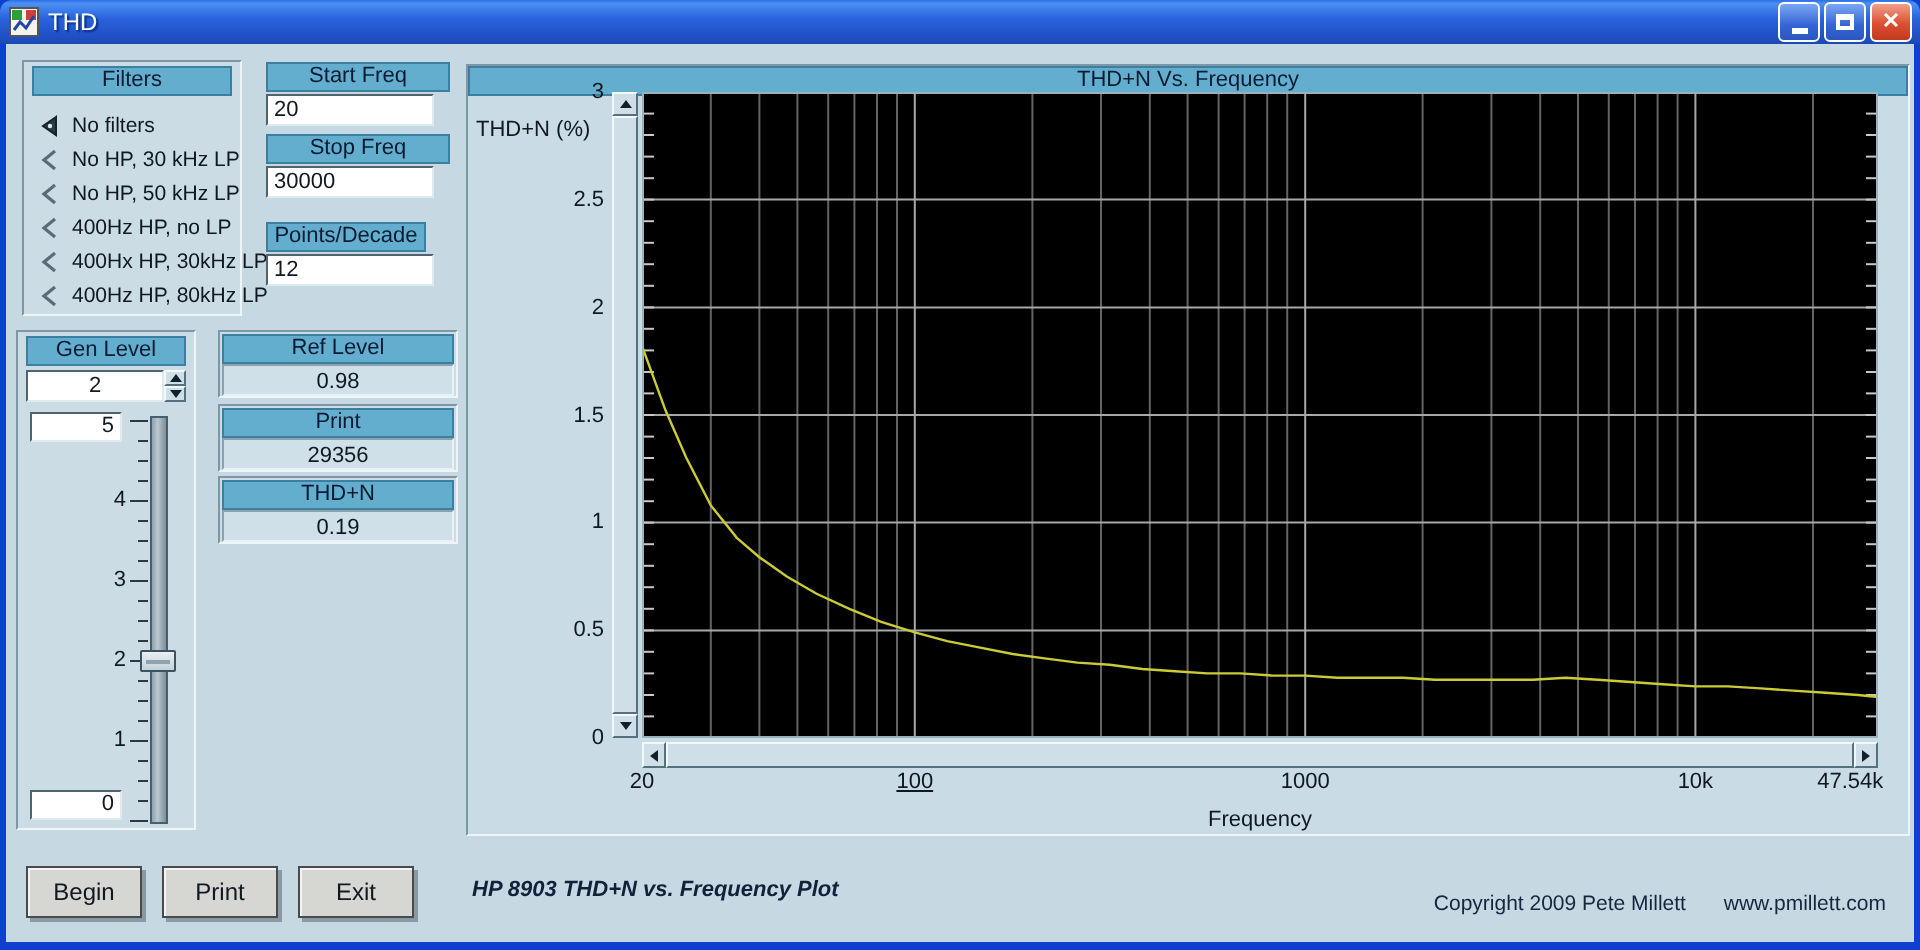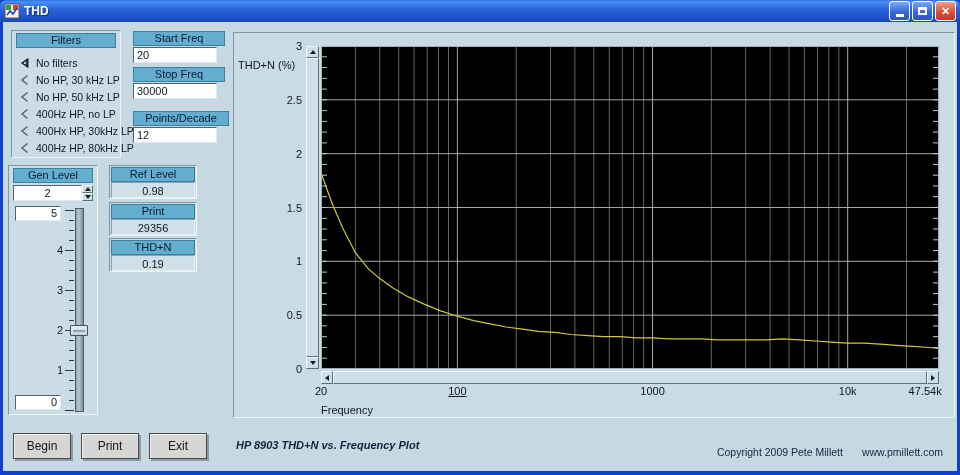--- a/index.html
+++ b/index.html
@@ -4,21 +4,21 @@
 <title>THD</title>
 <style>
   * { margin:0; padding:0; box-sizing:border-box; }
   html,body { width:960px; height:475px; font-family:"Liberation Sans", sans-serif; }
   .window { position:absolute; inset:0; width:960px; height:475px; background:#0d3fd1; overflow:hidden; }
 
   
   .titlebar { position:absolute; left:0; top:0; right:0; height:22px;
     background:linear-gradient(180deg,#2f6ee4 0%,#4a90f4 8%,#2a63dd 42%,#1e4fc4 85%,#1c49b4 100%);
     border-radius:6px 6px 0 0; display:flex; align-items:center; padding:0 4px; }
-  .titlebar .title { color:#ffffff; font-size:12px; font-weight:700; text-shadow:1px 1px 1px #0a2b7a; margin-left:4px; }
+  .titlebar .title { color:#ffffff; font-size:12px; font-weight:400; text-shadow:1px 1px 1px #0a2b7a; margin-left:4px; }
   .appicon { width:16px; height:16px; display:inline-block; }
   .winbtns { margin-left:auto; display:flex; gap:2px; }
   .winbtn { width:21px; height:20px; border-radius:3px; border:1px solid #ffffff;
     display:flex; align-items:center; justify-content:center; color:#fff; font-size:11px; font-weight:700;
     background:linear-gradient(180deg,#7aa7f4,#3365d4 60%,#2b57be); }
   .winbtn.close { background:linear-gradient(180deg,#f0a08a,#dd4f33 55%,#c13a1f); }
   .winbtn .glyph { line-height:10px; }
   .minglyph { width:8px; height:3px; background:#fff; margin-top:8px; }
   .maxglyph { width:9px; height:8px; border:2px solid #fff; border-top-width:3px; }
 
@@ -49,34 +49,34 @@
     font-size:11px; color:#101820; padding:0 3px; width:46px; height:15px; }
   .sl-track { position:absolute; width:9px; background:linear-gradient(90deg,#8fa2ad,#b9c7cf 40%,#7c8f9a);
     border:1px solid #45606e; }
   .sl-tick { position:absolute; height:1px; background:#2a3a44; }
   .sl-label { position:absolute; width:16px; text-align:right; font-size:11px; color:#101820; }
   .sl-handle { position:absolute; width:18px; height:11px; background:linear-gradient(180deg,#e9eff2,#c3d2da);
     border:1px solid #3c525e; border-radius:1px; }
   .sl-handle:after { content:""; position:absolute; left:2px; right:2px; top:4px; height:2px; background:#8fa2ad; }
 
   
-  .ind { position:absolute; width:88px; height:34px; background:#cbdce5;
+  .ind { position:absolute; width:120px; height:34px; background:#cbdce5;
     border:1px solid; border-color:#7e97a6 #eef5f8 #eef5f8 #7e97a6; padding:1px; }
   .ind .ival { height:16px; text-align:center; font-size:11px; color:#101820; line-height:16px;
     background:#cfe0e8; border:1px solid; border-color:#8ba1ae #e8f1f5 #e8f1f5 #8ba1ae; }
 
   
   .chart { position:absolute; left:230px; top:10px; width:722px; height:386px;
     background:#c9dbe4; border:1px solid; border-color:#7e97a6 #eef5f8 #eef5f8 #7e97a6; }
   .chart-title { position:absolute; left:0; right:0; top:0; }
   .plot { position:absolute; left:87px; top:13px; width:618px; height:323px; background:#000; }
   .ylab { position:absolute; left:4px; top:26px; font-size:11px; color:#101820; }
   .ytick { position:absolute; left:0; width:68px; text-align:right; font-size:11px; color:#101820; }
   .xtick { position:absolute; top:352px; font-size:11px; color:#101820; white-space:nowrap; }
-  .xlab { position:absolute; left:87px; width:618px; top:371px; font-size:11px; color:#101820; }
+  .xlab { position:absolute; left:87px; width:618px; top:371px; text-align:center; font-size:11px; color:#101820; }
 
   .sbar { position:absolute; background:#c2d4de; }
   .sbtn { position:absolute; background:#cfdfe8; border:1px solid; border-color:#f2f8fb #55707e #55707e #f2f8fb;
     display:flex; align-items:center; justify-content:center; }
   .sthumb { position:absolute; background:#cfdfe8; border:1px solid; border-color:#f2f8fb #55707e #55707e #f2f8fb; }
 
   
   .btn { position:absolute; top:411px; width:58px; height:26px; background:#d6d6d2;
     border:1px solid #4a4a4a; box-shadow:2px 2px 0 rgba(60,80,92,.45), inset 1px 1px 0 #f4f4f2;
     font-family:"Liberation Sans",sans-serif; font-size:12px; color:#101820; }
@@ -155,21 +155,21 @@
             <span class="flabel">400Hz HP, 80kHz LP</span>
           </div>
         </div>
     </div>
 
     <div>
       <div class="hdrbar" style="position:absolute; left:130px; top:9px; width:92px;">Start Freq</div>
       <input class="tinput" style="position: absolute; left: 130px; top: 25px; width: 84px;" value="20">
       <div class="hdrbar" style="position:absolute; left:130px; top:45px; width:92px;">Stop Freq</div>
       <input class="tinput" style="position: absolute; left: 130px; top: 61px; width: 84px;" value="30000">
-      <div class="hdrbar" style="position:absolute; left:130px; top:89px; width:96px;">Points/Decade</div>
+      <div class="hdrbar" style="position:absolute; left:130px; top:89px; width:80px;">Points/Decade</div>
       <input class="tinput" style="position: absolute; left: 130px; top: 105px; width: 84px;" value="12">
     </div>
 
     <div class="panel" style="left:5px; top:143px; width:90px; height:250px;">
       <div class="hdrbar" style="margin:2px 4px 0 4px;">Gen Level</div>
       <div class="spinbox" style="left:4px; top:19px; width:80px;">
         <input class="tinput" style="text-align: center; width: 69px;" value="2">
         <span class="spinbtns">
           <span class="spinbtn">
               <span class="tri up"></span>
@@ -221,20 +221,21 @@
         <div class="hdrbar">Print</div>
         <div class="ival">29356</div>
       </div>
       <div class="ind" style="left:106px; top:216px;">
         <div class="hdrbar">THD+N</div>
         <div class="ival">0.19</div>
       </div>
     </div>
 
     <div class="chart">
+      <div class="hdrbar chart-title">THD+N Vs. Frequency</div>
       <div class="ylab">THD+N (%)</div>
       <svg class="plot" id="plot-svg" viewBox="0 0 618 323" preserveAspectRatio="none">
           <line x1="34.4" y1="0" x2="34.4" y2="323" stroke="#636363" stroke-width="1"></line>
           <line x1="58.7" y1="0" x2="58.7" y2="323" stroke="#636363" stroke-width="1"></line>
           <line x1="77.7" y1="0" x2="77.7" y2="323" stroke="#636363" stroke-width="1"></line>
           <line x1="93.1" y1="0" x2="93.1" y2="323" stroke="#636363" stroke-width="1"></line>
           <line x1="106.2" y1="0" x2="106.2" y2="323" stroke="#636363" stroke-width="1"></line>
           <line x1="117.5" y1="0" x2="117.5" y2="323" stroke="#636363" stroke-width="1"></line>
           <line x1="127.5" y1="0" x2="127.5" y2="323" stroke="#636363" stroke-width="1"></line>
           <line x1="136.4" y1="0" x2="136.4" y2="323" stroke="#A8A8A8" stroke-width="1"></line>

